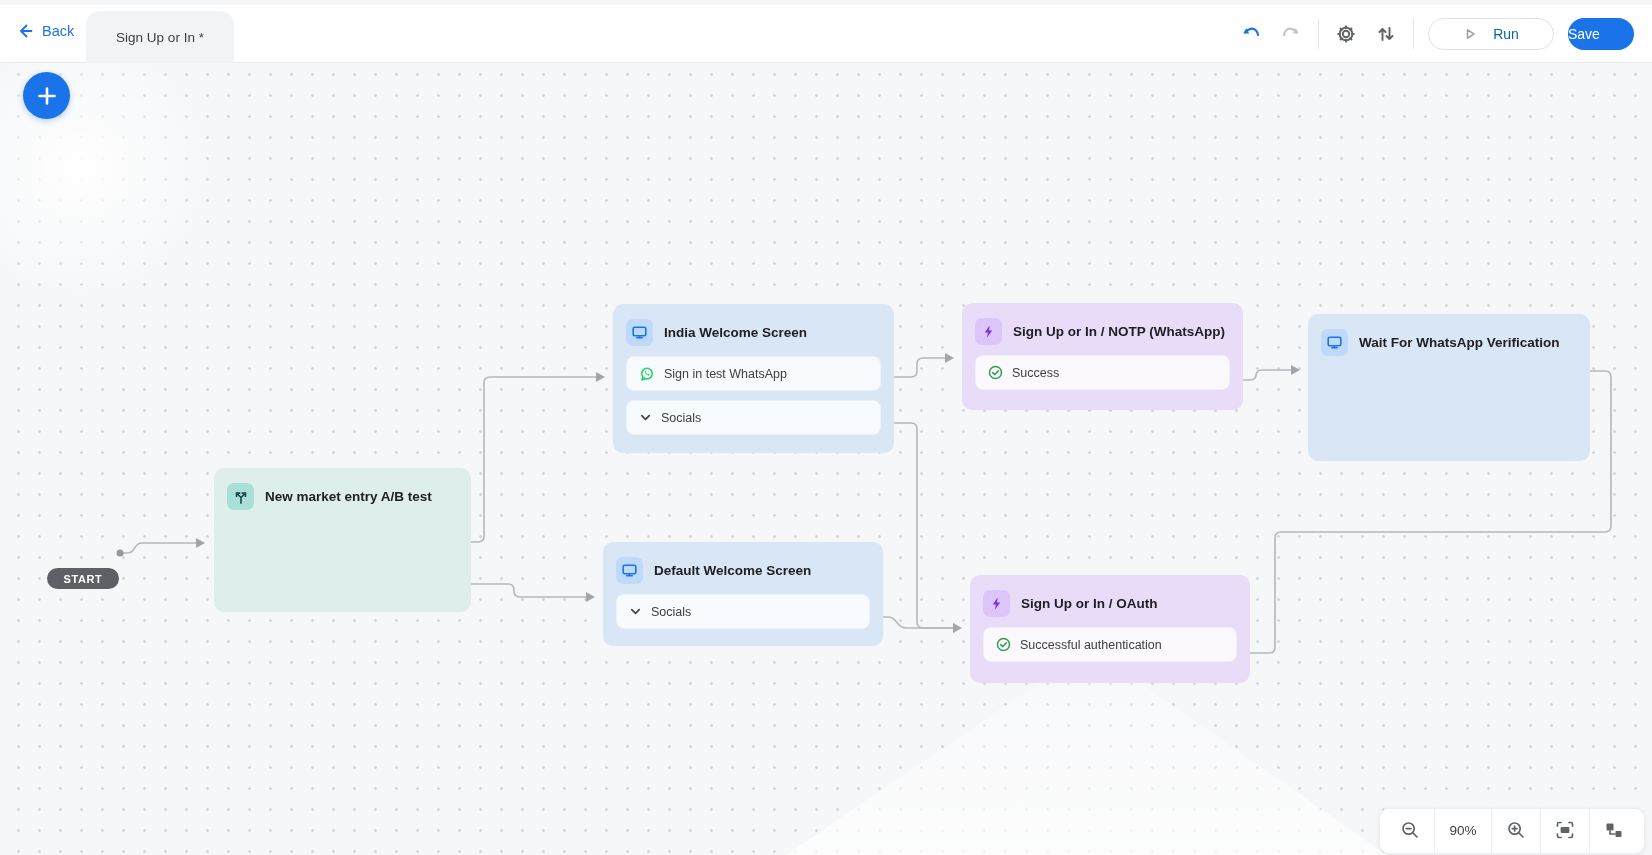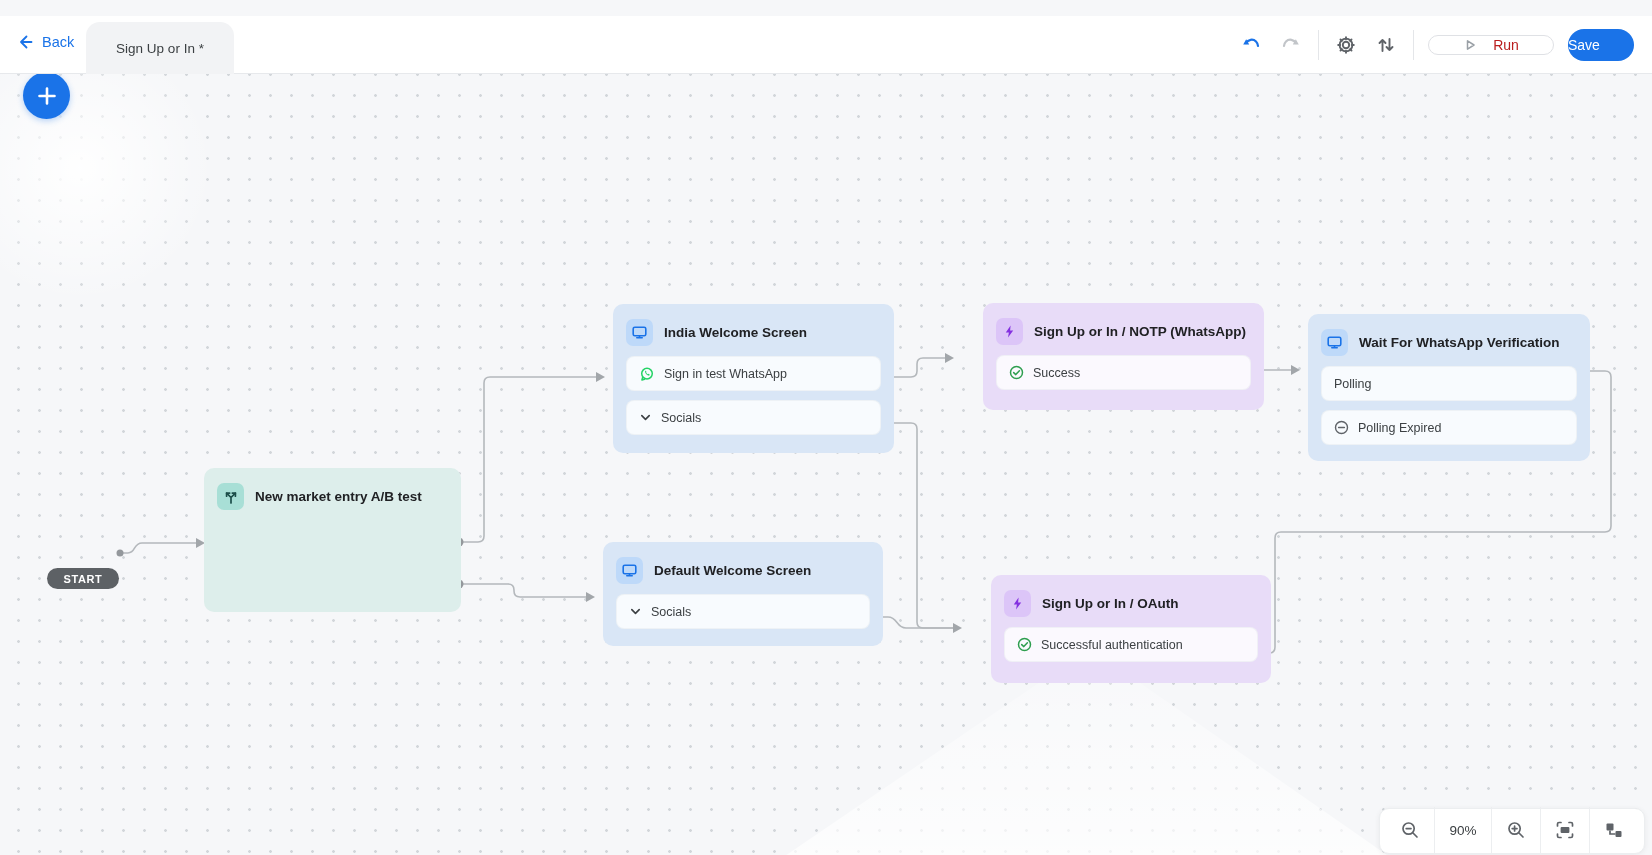--- a/index.html
+++ b/index.html
@@ -1,35 +1,35 @@
 <!DOCTYPE html>
 <html><head>
 <meta charset="utf-8">
 <style>
   * { margin:0; padding:0; box-sizing:border-box; }
   html,body { width:1652px; height:855px; overflow:hidden;
     font-family:"Liberation Sans", sans-serif; background:#f6f7f9; }
   .stage { position:relative; width:1652px; height:855px; }
 
   
-  .topbar { position:absolute; left:0; top:16px; width:1652px; height:58px;
+  .topbar { position:absolute; left:0; top:5px; width:1652px; height:58px;
     background:#ffffff; border-bottom:1px solid #e7e9ec; z-index:30; }
   .back { position:absolute; left:16px; top:17px; display:flex; align-items:center;
     gap:8px; color:#1a73e8; font-size:14.5px; font-weight:500; cursor:pointer; }
   .tab { position:absolute; left:86px; top:6px; width:148px; height:52px;
     background:#f2f3f5; border-radius:14px 14px 0 0; display:flex;
     align-items:center; justify-content:center; font-size:13.5px; color:#3c4043;
     font-weight:500; }
   .tb-right { position:absolute; right:18px; top:0; height:58px; display:flex;
     align-items:center; gap:14px; }
   .tb-icon { width:26px; height:26px; display:flex; align-items:center;
     justify-content:center; cursor:pointer; }
   .tb-div { width:1px; height:30px; background:#e4e6e9; }
-  .btn-run { height:20px; width:126px; border:1px solid #dfe1e5; border-radius:17px;
-    background:#fff; color:#b91c1c; font-size:14px; font-weight:500; display:flex;
+  .btn-run { height:32px; width:126px; border:1px solid #dfe1e5; border-radius:17px;
+    background:#fff; color:#0369a1; font-size:14px; font-weight:500; display:flex;
     align-items:center; justify-content:center; gap:16px; }
   .btn-save { height:32px; width:66px; border:none; border-radius:17px;
     background:#1a73e8; color:#fff; font-size:14px; font-weight:500; display:flex;
     align-items:center; cursor:pointer; }
 
   
   .canvas { position:absolute; left:0; top:58px; width:1652px; height:797px;
     background-color:#f6f7f9;
     background-image:radial-gradient(circle, #d2d6da 1.1px, transparent 1.6px);
     background-size:21px 21px; background-position:8px 6px; }
@@ -50,21 +50,21 @@
   .node-head { display:flex; align-items:center; gap:11px; padding:15px 13px 10px 13px; }
   .icon-tile { width:27px; height:27px; border-radius:7px; display:flex;
     align-items:center; justify-content:center; flex:0 0 auto; }
   .node-title { font-size:13.5px; font-weight:700; color:#202124; white-space:nowrap; }
   .rows { display:flex; flex-direction:column; gap:9px; padding:0 13px; }
   .row { height:35px; background:rgba(255,255,255,.82); border:1px solid rgba(120,140,150,.08);
     border-radius:8px; display:flex; align-items:center; gap:9px; padding:0 12px;
     font-size:12.5px; color:#3c4043; cursor:pointer; }
   .n-teal   { background:#ddeeeb; }
   .n-blue   { background:#d9e6f6; }
-  .n-purple { background:#e8dcf8;margin-left:21px; }
+  .n-purple { background:#e8dcf8; }
   .t-teal   { background:#a8dfd6; }
   .t-blue   { background:#bed9f9; }
   .t-purple { background:#dcc5f8; }
 
   .start-pill { position:absolute; left:47px; top:485px; width:72px; height:21px;
     background:#5d6165; border-radius:11px; color:#fff; font-size:11px;
     font-weight:700; letter-spacing:.6px; display:flex; align-items:center;
     justify-content:center;margin-top:25px; }
 
   
@@ -176,21 +176,21 @@
         <circle cx="1240" cy="595" r="4.5"></circle>
         <circle cx="1580" cy="312" r="4.5"></circle>
       </g>
       <circle cx="1580" cy="357" r="4" fill="#ffffff" stroke="#c3c7cb" stroke-width="1.4"></circle>
     </svg>
 
     <div class="start-pill">
       <span>START</span>
     </div>
 
-    <div class="node n-teal" style="left:204px; top:410px; width:257px; height:144px;">
+    <div class="node n-teal" style="left:214px; top:410px; width:257px; height:144px;">
       <div class="node-head">
         <div class="icon-tile t-teal">
           <svg width="16" height="16" viewBox="0 0 16 16">
             <g stroke="#1c4e49" stroke-width="1.7" fill="none" stroke-linecap="round" stroke-linejoin="round">
               <path d="M8 14 V8.5 L3.6 4.1 M12.4 4.1 L8 8.5"></path>
               <path d="M3.6 7.2 V4.1 H6.7 M12.4 7.2 V4.1 H9.3"></path>
             </g>
           </svg>
         </div>
         <div class="node-title">New market entry A/B test</div>
@@ -294,32 +294,20 @@
         <div class="icon-tile t-blue">
           <svg width="17" height="17" viewBox="0 0 17 17">
             <g stroke="#1a73e8" stroke-width="1.6" fill="none" stroke-linecap="round">
               <rect x="2.2" y="3.2" width="12.6" height="8.6" rx="1.6"></rect>
               <path d="M8.5 11.8 v1.6 M5.8 13.8 h5.4"></path>
             </g>
           </svg>
         </div>
         <div class="node-title">Wait For WhatsApp Verification</div>
       </div>
-      <div class="rows">
-        <div class="row">
-          <span>Polling</span>
-        </div>
-        <div class="row">
-          <svg width="15" height="15" viewBox="0 0 15 15">
-            <circle cx="7.5" cy="7.5" r="6" stroke="#5f6368" stroke-width="1.4" fill="none"></circle>
-            <path d="M4.6 7.5 H10.4" stroke="#5f6368" stroke-width="1.4" stroke-linecap="round"></path>
-          </svg>
-          <span>Polling Expired</span>
-        </div>
-      </div>
     </div>
 
     <div class="zoombar">
       <div class="zb-item">
         <svg width="20" height="20" viewBox="0 0 20 20">
           <g stroke="#5f6368" stroke-width="1.7" fill="none" stroke-linecap="round">
             <circle cx="8.6" cy="8.6" r="5.6"></circle>
               <path d="M13 13 L17 17 M6.2 8.6 h4.8"></path>
           </g>
         </svg>

